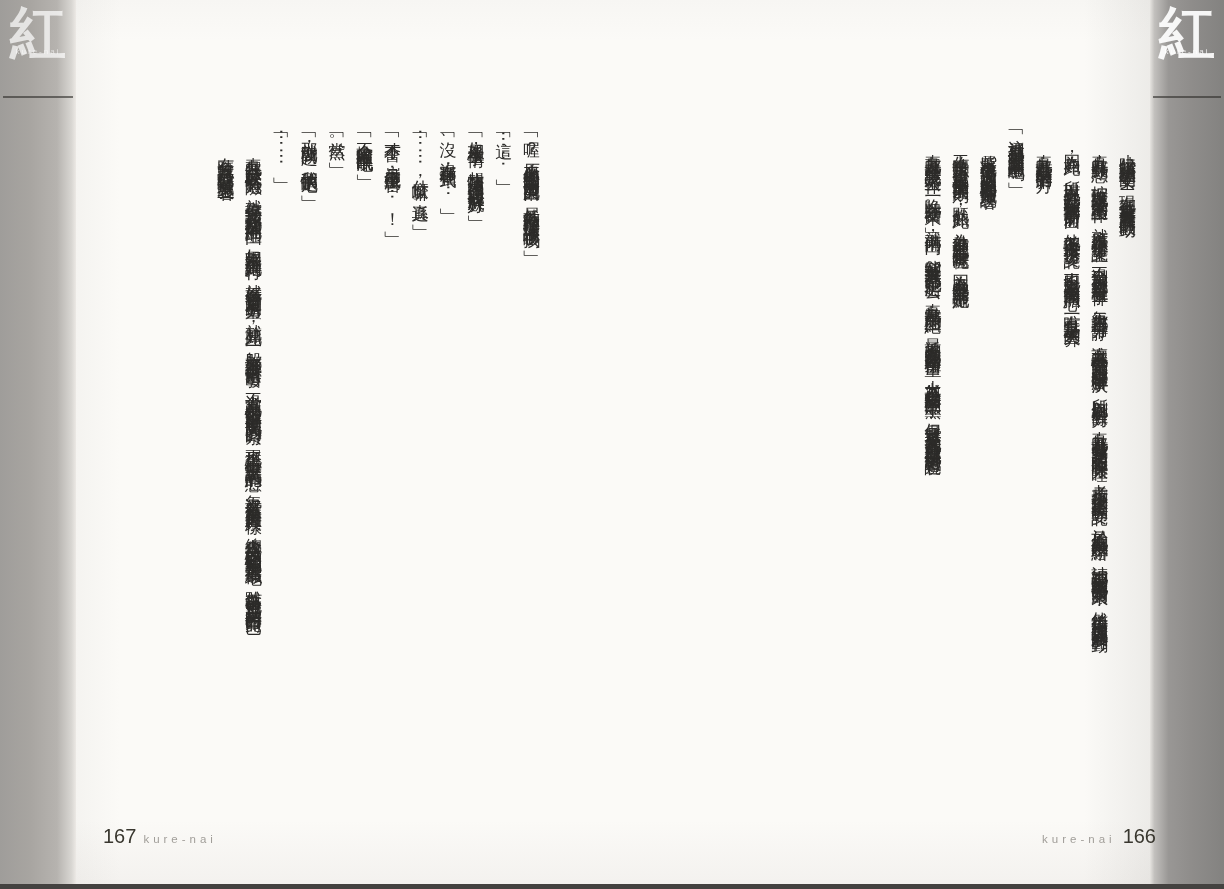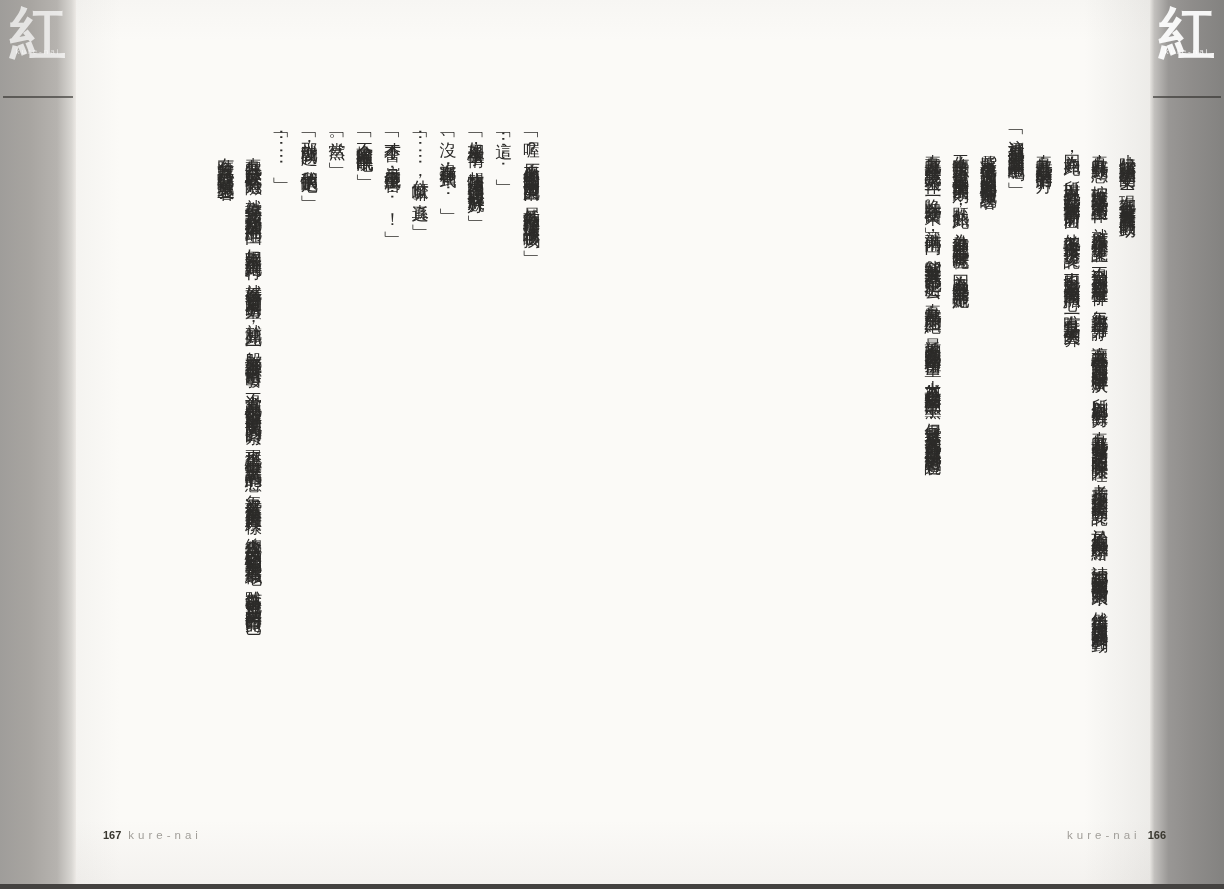--- a/index.html
+++ b/index.html
@@ -59,22 +59,22 @@
   .vtext p { margin:0; padding:0; }
   .vtext p.narration { text-indent:2em; }
   .vtext p.dialogue  { text-indent:1em; }
   
   .footer {
     position:absolute; top:825px;
     font-family:"Liberation Sans","DejaVu Sans",sans-serif;
     white-space:nowrap;
   }
   .footer-left  { left:103px; }
-  .footer-right { right:58px; }
-  .footer .num   { font-size:11px; font-weight:bold; color:#39372f; }
+  .footer-right { right:68px; }
+  .footer .num   { font-size:20px; font-weight:normal; color:#39372f; }
   .footer .label { font-size:11.5px; letter-spacing:4px; color:#a19e99; }
   .footer-left .num { margin-right:7px; }
   .footer-right .num { margin-left:7px; }
 </style>
 </head>
 <body>
 
 <div class="scan">
 
   <div class="strip strip-left">

